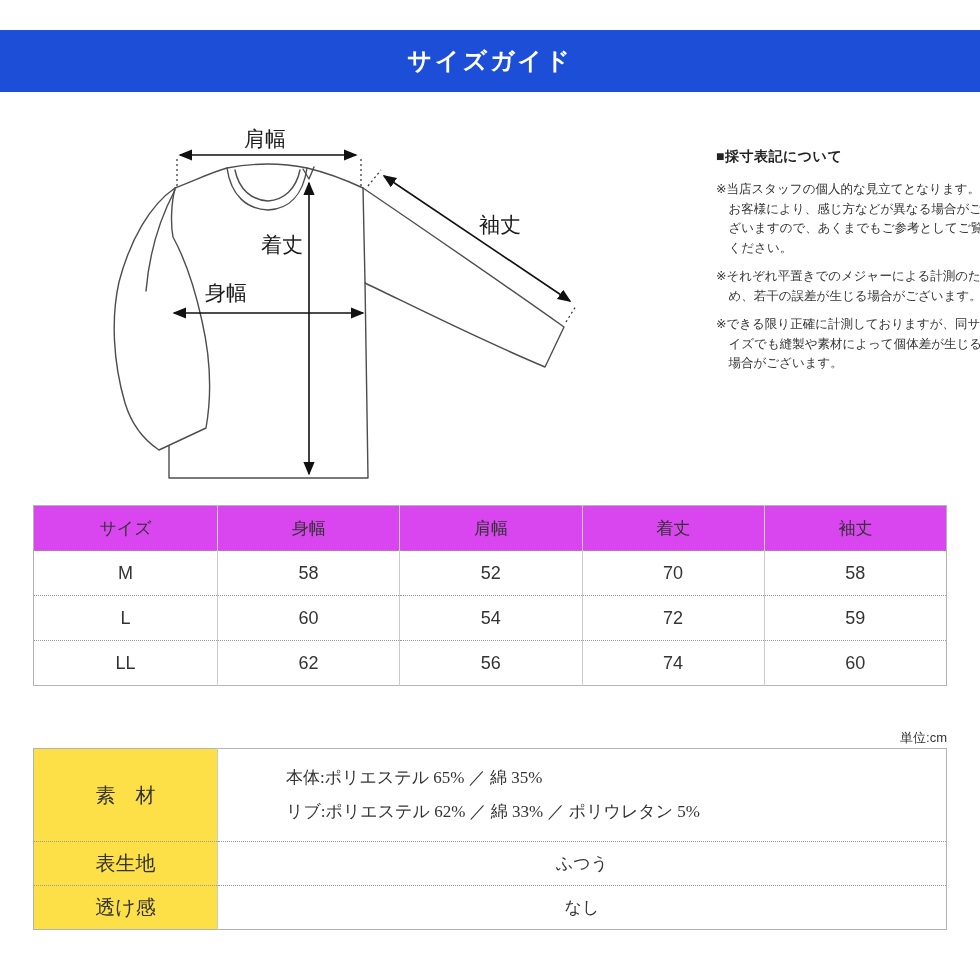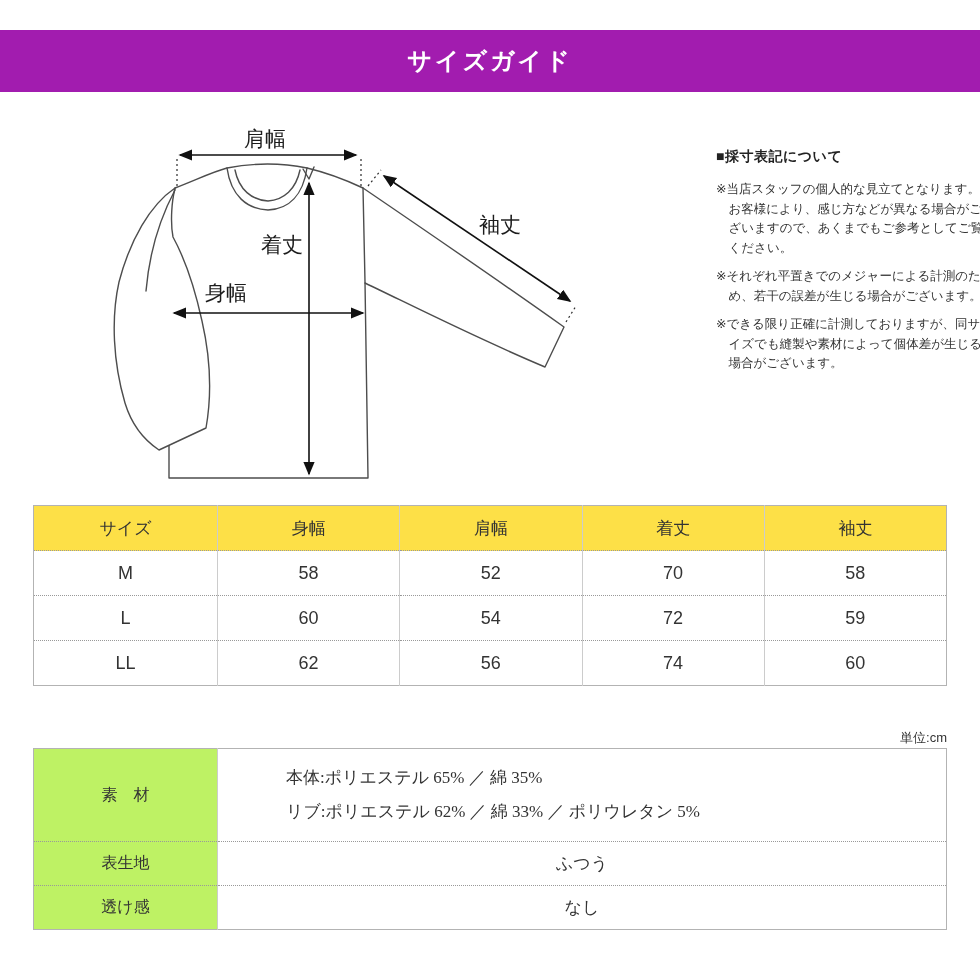--- a/index.html
+++ b/index.html
@@ -2,21 +2,21 @@
 <html><head>
 <meta charset="utf-8">
 <style>
   * { margin:0; padding:0; box-sizing:border-box; }
   html,body { width:980px; height:980px; background:#ffffff; overflow:hidden; }
   body { position:relative; font-family:"Liberation Sans","DejaVu Sans",sans-serif; color:#333; }
 
   
   .banner{
     position:absolute; left:0; top:30px; width:980px; height:62px;
-    background:#a21caf; display:flex; align-items:center; justify-content:center;
+    background:#1d4ed8; display:flex; align-items:center; justify-content:center;
   }
   .banner h1{
     color:#ffffff; font-size:24px; font-weight:bold; letter-spacing:3px;
   }
 
   
   .diagram{ position:absolute; left:60px; top:100px; width:620px; height:400px; }
   .diagram text{ font-family:"Liberation Sans","DejaVu Sans",sans-serif; font-size:21px; fill:#1c1c1c; font-weight:500; }
   .outline{ fill:#ffffff; stroke:#4d4d4d; stroke-width:1.4; stroke-linejoin:round; }
   .stroke-only{ fill:none; stroke:#4d4d4d; stroke-width:1.4; stroke-linejoin:round; stroke-linecap:round; }
@@ -30,36 +30,36 @@
     font-size:12.5px; line-height:1.56; color:#333;
     padding-left:1em; text-indent:-1em; margin-bottom:9px;
   }
 
   
   table{ border-collapse:collapse; table-layout:fixed; background:#fff; }
   .size-table{ position:absolute; left:33px; top:505px; width:914px; }
   .size-table th, .size-table td{
     border-left:1px solid #cccccc; text-align:center; vertical-align:middle; font-weight:normal;
   }
-  .size-table th{ height:45px; background:#fde047; font-size:17px; color:#333; }
+  .size-table th{ height:45px; background:#d946ef; font-size:17px; color:#333; }
   .size-table td{ height:45px; font-size:18px; color:#333; border-top:1px dotted #999999; }
   .size-table th:first-child, .size-table td:first-child{ border-left:none; }
   .size-table{ border:1px solid #b3b3b3; }
   .size-table col.c0{ width:184px; }
 
   .unit{
     position:absolute; left:33px; top:701px; width:914px;
     text-align:right; font-size:13px; color:#333;margin-top:28px;
   }
 
   .spec-table{ position:absolute; left:33px; top:748px; width:914px; border:1px solid #b3b3b3; }
   .spec-table td{ vertical-align:middle; }
   .spec-table .label{
-    width:184px; background:#bef264; text-align:center;
-    font-size:16px; color:#333; border-left:none;
+    width:184px; background:#fde047; text-align:center;
+    font-size:20px; color:#333; border-left:none;
   }
   .spec-table .value{ border-left:1px solid #cccccc; font-size:17px; color:#333; }
   .spec-table tr + tr td{ border-top:1px dotted #999999; }
   .row-material td{ height:93px; }
   .row-material .value{ padding-left:68px; }
   .row-material .value div{ line-height:34px;font-family:Liberation Serif, serif; }
   .row-fabric td, .row-sheer td{ height:44px; }
   .row-fabric .value, .row-sheer .value{ text-align:center; }
 </style>
 </head>

